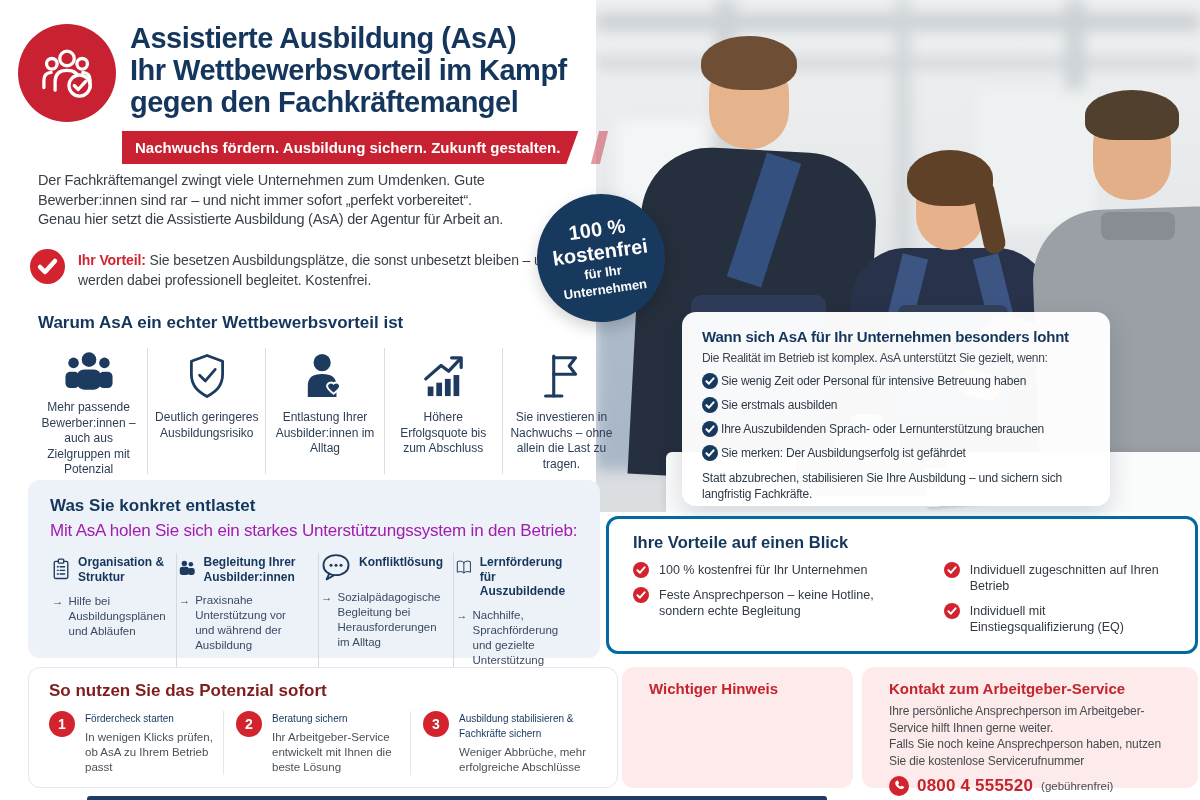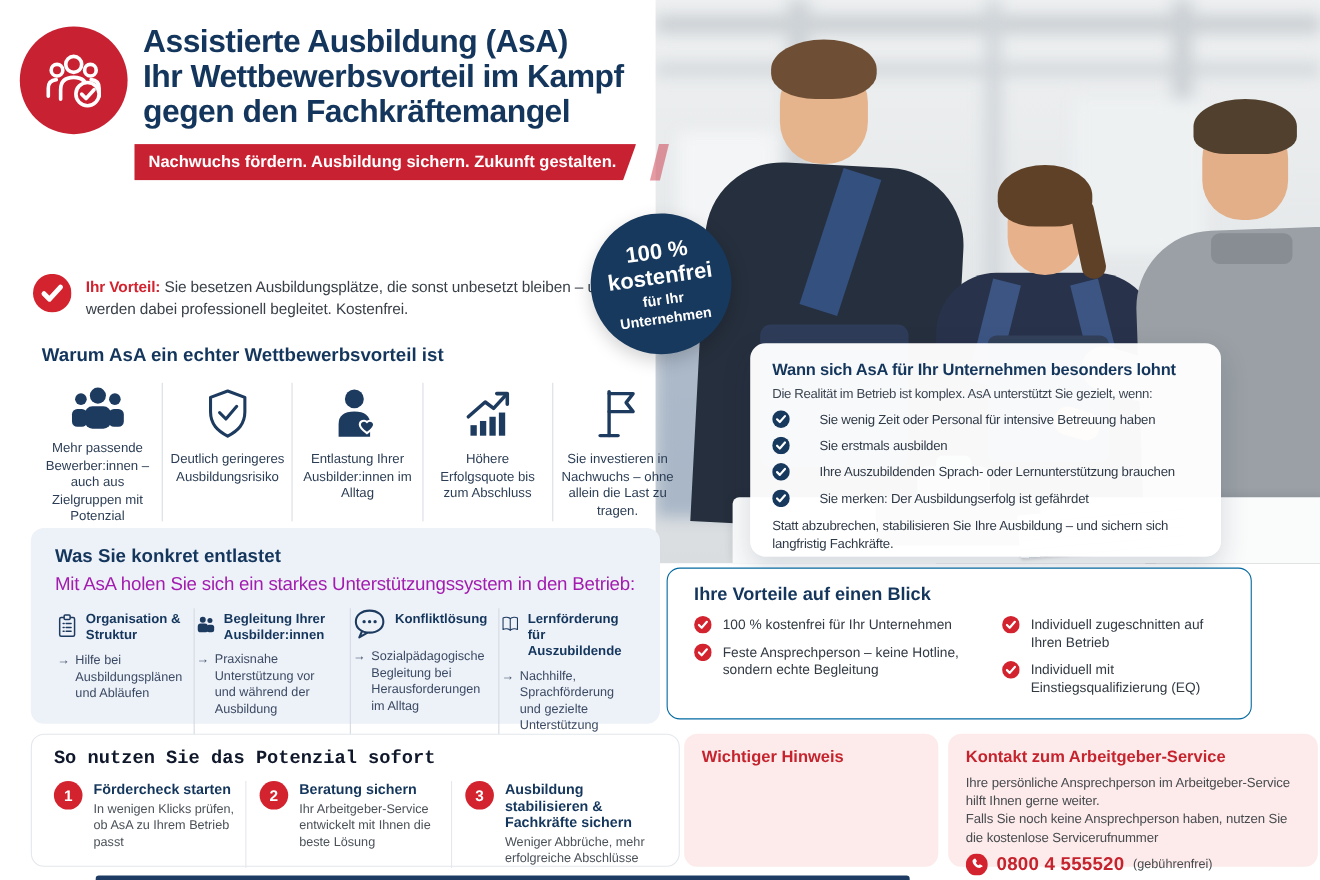--- a/index.html
+++ b/index.html
@@ -44,28 +44,28 @@
   .relief-col{flex:1 1 0; border-right:1px solid #d5dae2; padding:0 10px 0 2px; box-sizing:border-box;}
   .relief-col:last-child{border-right:none;}
   .relief-head{display:flex; align-items:flex-start; gap:8px;}
   .relief-title{font-size:12px; font-weight:bold; color:#14365c; line-height:14.5px; padding-top:2px;}
   .relief-item{display:flex; gap:5px; margin-top:9px; font-size:11.5px; line-height:15px; color:#3b4a63;}
   .relief-item .arr{color:#3b4a63; flex:0 0 auto;}
 
   
   .steps{position:absolute; left:28px; top:667px; width:590px; height:121px; background:#fff;
          border:1px solid #e4e7ec; border-radius:12px; box-sizing:border-box; padding:13px 20px;}
-  .steps h2{margin:0; font-size:17px; color:#0f172a;font-family:Liberation Mono, monospace;}
+  .steps h2{margin:0; font-size:17px; color:#7f1d1d;}
   .steps-row{display:flex; margin-top:10px;}
   .step{flex:1 1 0; border-right:1px solid #e4e7ec; padding:0 10px 0 0; box-sizing:border-box; display:flex; gap:10px;}
   .step:last-child{border-right:none;}
   .step+.step{padding-left:12px;}
   .step-num{flex:0 0 auto; width:26px; height:26px; border-radius:50%; background:#d2232e; color:#fff;
             font-size:14px; font-weight:bold; display:flex; align-items:center; justify-content:center;}
-  .step-title{font-size:13px; font-weight:bold; color:#14365c; line-height:15px;}
+  .step-title{font-size:10px; font-weight:normal; color:#14365c; line-height:15px;}
   .step-text{margin-top:4px; font-size:11.5px; line-height:15px; color:#4a5158;}
 
   
   .photo{position:absolute; left:596px; top:0; width:604px; height:512px; overflow:hidden;
          background:linear-gradient(180deg,#eef0f1 0%,#e4e7e9 55%,#d9dde0 100%);}
   .photo .bgfx{position:absolute; inset:0; filter:blur(7px);}
   .ps{position:absolute;}
   .person-part{position:absolute;}
 
   
@@ -73,35 +73,35 @@
          background:#17395d; color:#fff; display:flex; flex-direction:column; align-items:center;
          justify-content:center; transform:rotate(-8deg); box-shadow:0 6px 16px rgba(0,0,0,.18); text-align:center;}
   .badge .b1{font-size:20px; font-weight:bold; line-height:23px;}
   .badge .b2{font-size:13px; font-weight:bold; line-height:17px;}
 
   
   .fit{position:absolute; left:682px; top:312px; width:428px; height:194px; background:rgba(255,255,255,.97);
        border-radius:14px; box-shadow:0 10px 26px rgba(20,40,70,.16); box-sizing:border-box; padding:16px 20px;}
   .fit h2{margin:0; font-size:15px; color:#14365c; letter-spacing:-0.2px;}
   .fit .sub{margin-top:6px; font-size:12px; letter-spacing:-0.3px; color:#3c4653;}
-  .fit-item{display:flex; align-items:center; gap:27px; margin-top:8px; font-size:12px; letter-spacing:-0.2px; color:#2f3a47;}
+  .fit-item{display:flex; align-items:center; gap:3px; margin-top:8px; font-size:12px; letter-spacing:-0.2px; color:#2f3a47;}
   .fit .foot{margin-top:9px; font-size:12px; letter-spacing:-0.2px; line-height:16px; color:#2f3a47; width:380px;}
 
   
-  .benefits{position:absolute; left:606px; top:516px; width:532px; height:138px; background:#fff;
-            border:1px solid #0369a1; border-radius:12px; box-sizing:border-box; padding:14px 24px;}
+  .benefits{position:absolute; left:606px; top:516px; width:592px; height:138px; background:#fff;
+            border:3px solid #0369a1; border-radius:12px; box-sizing:border-box; padding:14px 24px;}
   .benefits h2{margin:0; font-size:16.5px; color:#14365c;}
   .benefits-cols{display:flex; gap:34px; margin-top:10px;}
   .bcol{display:flex; flex-direction:column; gap:9px;}
   .bcol.left{width:280px;} .bcol.right{width:230px;}
   .benefit{display:flex; gap:10px; font-size:12.5px; line-height:16px; color:#323a43;}
   .benefit .ck{flex:0 0 auto; margin-top:0px;}
 
   
-  .pink{position:absolute; background:#fcebea; border-radius:12px; box-sizing:border-box; padding:13px 16px;}
+  .pink{position:absolute; background:#fcebea; border-radius:12px; box-sizing:border-box; padding:13px 27px;}
   .pink h2{margin:0; font-size:15px; color:#c5232d;}
   .pink .txt{margin-top:7px; font-size:12px; line-height:16.5px; color:#474a4f; letter-spacing:-0.1px;}
   .notice{left:622px; top:667px; width:231px; height:121px;}
   .contact{left:862px; top:667px; width:336px; height:121px;}
   .phone-row{display:flex; align-items:center; gap:8px; margin-top:7px;}
   .phone-num{font-size:17px; font-weight:bold; color:#c5232d; letter-spacing:0.2px;}
   .phone-note{font-size:11.5px; color:#474a4f;}
 
   .footer-bar{position:absolute; left:87px; top:796px; width:740px; height:4px; background:#1e3c63;
               border-radius:3px 3px 0 0;}
@@ -174,20 +174,25 @@
     </svg>
   </div>
   <div class="title">
     <div>Assistierte Ausbildung (AsA)</div>
     <div>Ihr Wettbewerbsvorteil im Kampf</div>
     <div>gegen den Fachkräftemangel</div>
   </div>
   <div class="banner">Nachwuchs fördern. Ausbildung sichern. Zukunft gestalten.</div>
   <div class="banner-sliver"></div>
 
+  <div class="intro">
+    <div>Der Fachkräftemangel zwingt viele Unternehmen zum Umdenken. Gute</div>
+    <div>Bewerber:innen sind rar – und nicht immer sofort „perfekt vorbereitet“.</div>
+    <div>Genau hier setzt die Assistierte Ausbildung (AsA) der Agentur für Arbeit an.</div>
+  </div>
 
   <div class="advantage-icon">
     <svg width="35" height="35" viewBox="0 0 35 35">
       <circle cx="17.5" cy="17.5" r="17.5" fill="#d2232e"></circle>
       <path d="M10 18 l5 5 l10 -11" stroke="#fff" stroke-width="4.5" fill="none" stroke-linecap="round" stroke-linejoin="round"></path>
     </svg>
   </div>
   <div class="advantage-text"><b>Ihr Vorteil:</b><span> Sie besetzen Ausbildungsplätze, die sonst unbesetzt bleiben – und werden dabei professionell begleitet. Kostenfrei.</span></div>
 
   <div class="why-heading">Warum AsA ein echter Wettbewerbsvorteil ist</div>

